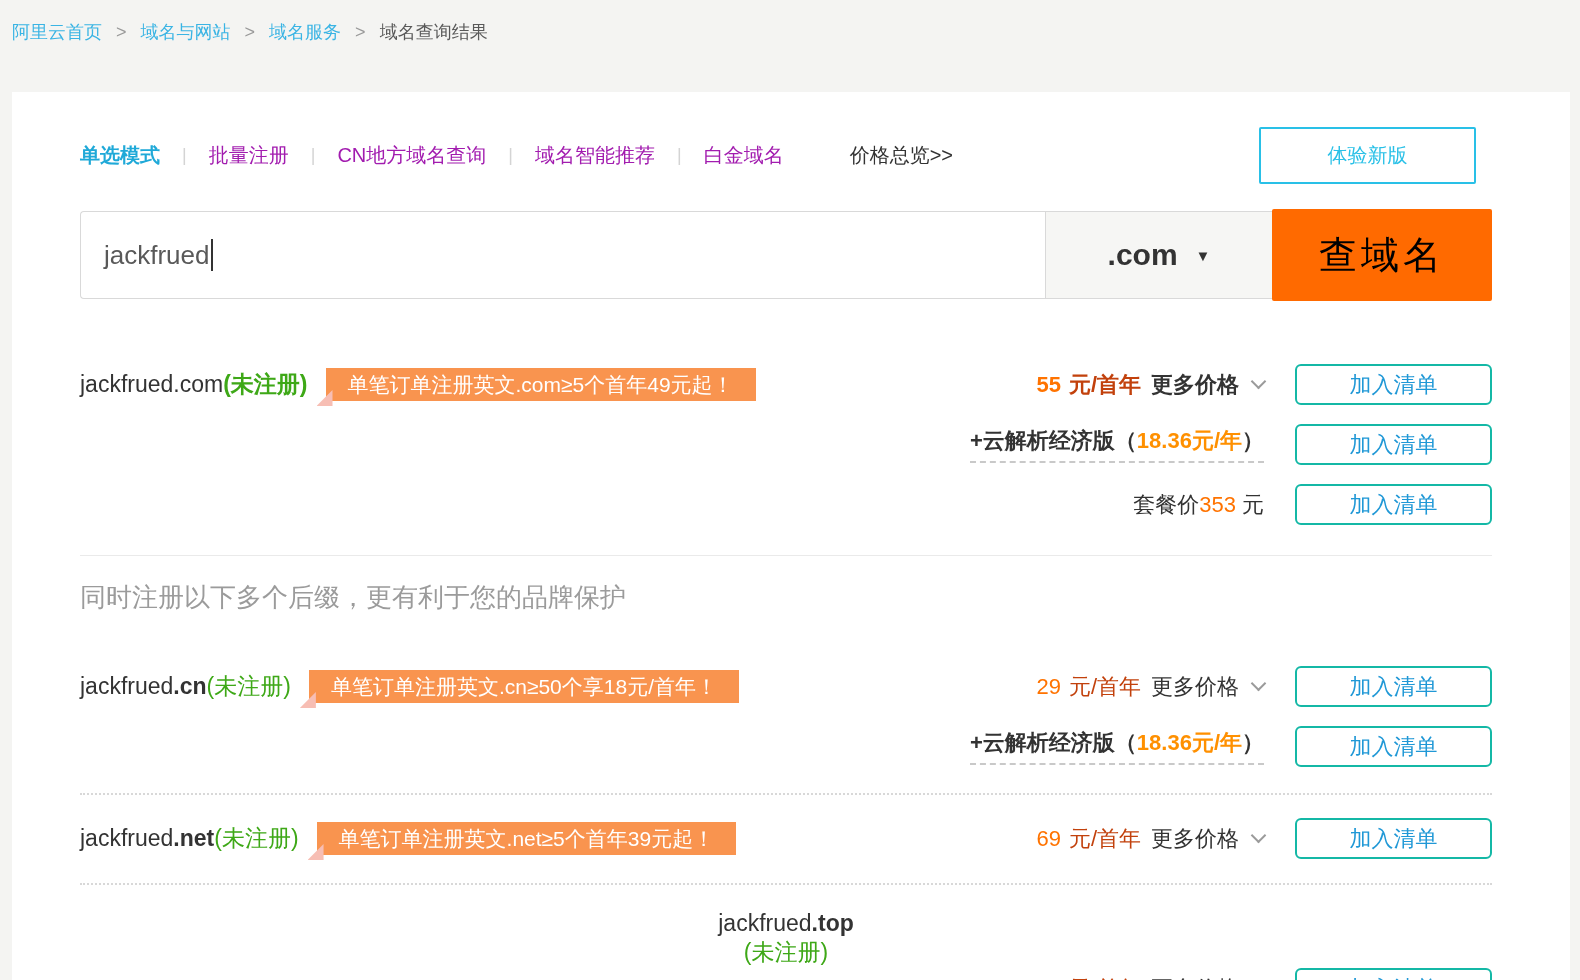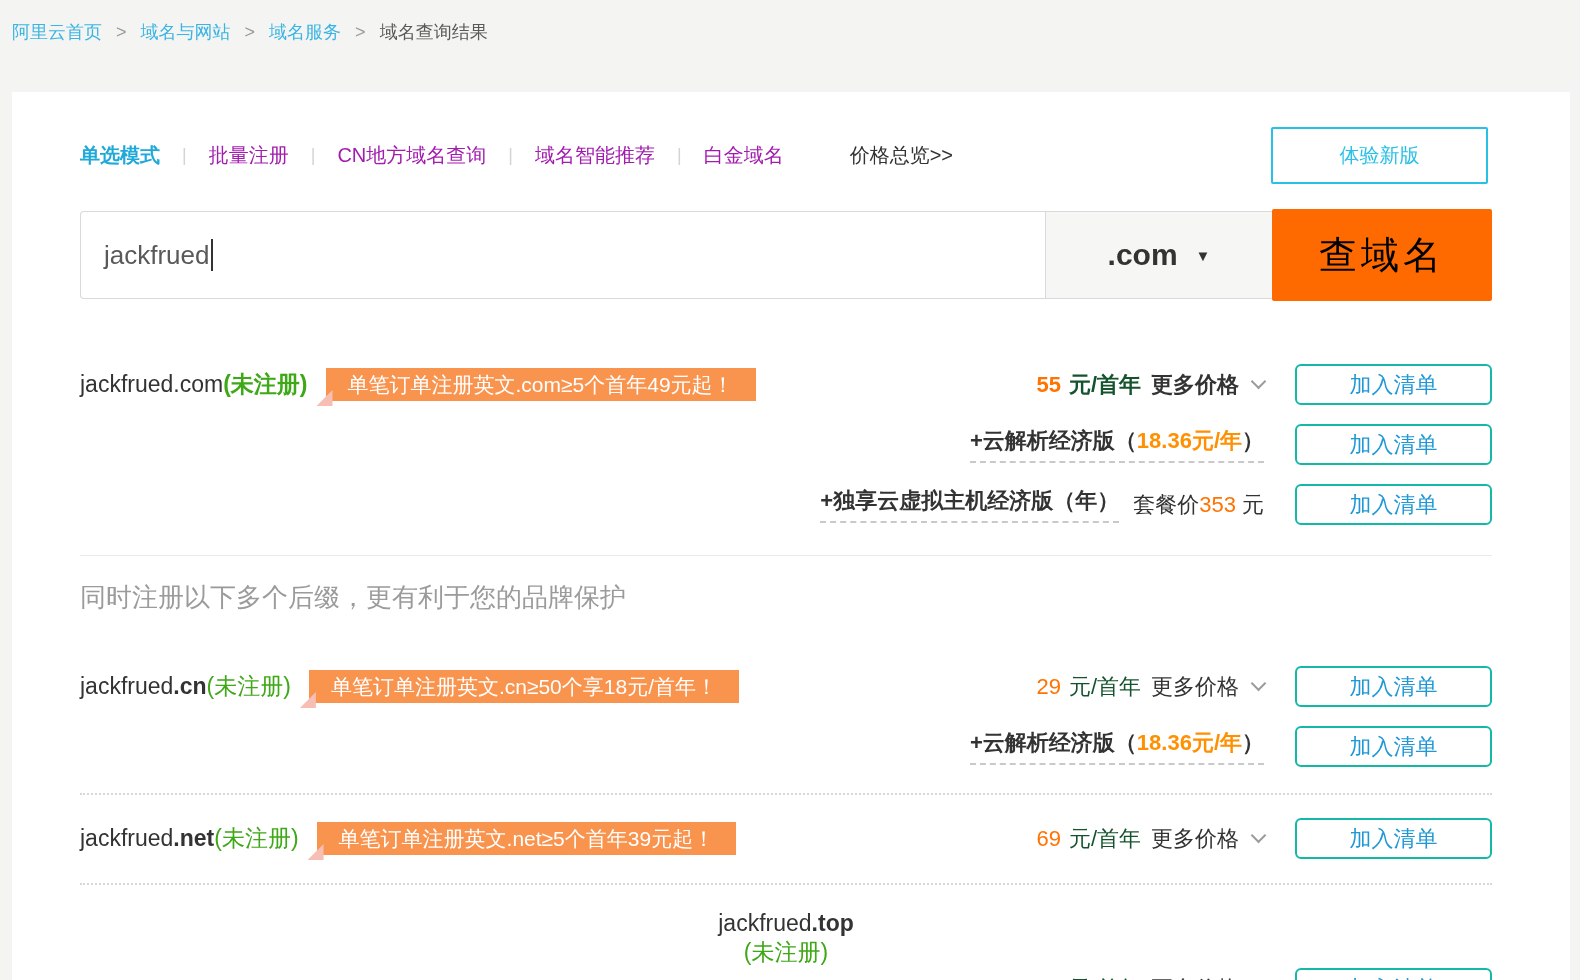--- a/index.html
+++ b/index.html
@@ -26,21 +26,21 @@
     padding:0 78px 0 68px;
   }
 
   
   .tabbar { margin-top:35px; height:57px; display:flex; align-items:center; position:relative; }
   .tab { font-size:20px; color:#a21caf; cursor:pointer; white-space:nowrap; }
   .tab.active { color:#1fa9d8; font-weight:bold; }
   .tab-sep { color:#d4d4d4; font-size:18px; margin:0 22px; }
   .price-overview { font-size:20px; color:#333; margin-left:66px; cursor:pointer; }
   .new-version-btn {
-    position:absolute; right:4px; top:0;
+    position:absolute; right:16px; top:0;
     width:217px; height:57px;
     border:2px solid #29c0e7; border-radius:2px;
     background:#fff; color:#29c0e7;
     font-size:20px; font-family:inherit; cursor:pointer;
   }
 
   
   .search-row { margin-top:25px; height:92px; display:flex; }
   .search-input-wrap {
     flex:1; height:88px; margin-top:2px;
@@ -75,21 +75,21 @@
     font-size:21px; height:33px; line-height:33px; padding:0 22px;
     white-space:nowrap;
   }
   .badge::before {
     content:""; position:absolute; left:-9px; bottom:-5px;
     width:16px; height:16px; background:#f7beb4;
     clip-path:polygon(100% 0, 100% 100%, 0 100%);
   }
   .price-group { display:flex; align-items:center; margin-right:31px; cursor:pointer; }
   .price-num { color:#ff7300; font-size:22px; font-weight:bold; }
-  .price-unit { font-size:22px; color:#14532d; margin-left:8px; }
+  .price-unit { font-size:22px; color:#c2410c; margin-left:8px; }
   .more-label { font-size:22px; color:#333; margin-left:10px; }
   .bold-price .price-unit, .bold-price .more-label { font-weight:bold; }
   .chevron {
     width:11px; height:11px; margin-left:14px; margin-top:-6px;
     border-right:2px solid #9b9b9b; border-bottom:2px solid #9b9b9b;
     transform:rotate(45deg);
   }
   .add-btn {
     width:197px; height:41px;
     background:#fff; border:2px solid #14b8a6; border-radius:6px;
@@ -163,21 +163,20 @@
 
   <div class="row gap19">
     <span class="right">
       <span class="addon-text" style="margin-right:31px;"><span>+云解析经济版（</span><span class="hl">18.36元/年</span><span>）</span></span>
       <button class="add-btn">加入清单</button>
     </span>
   </div>
 
   <div class="row gap19">
     <span class="right">
-      <span class="addon-text">+独享云虚拟主机经济版（年）</span>
       <span class="pkg"><span>套餐价</span><span class="hl">353</span> <span>元</span></span>
       <button class="add-btn">加入清单</button>
     </span>
   </div>
 
   <div class="divider-solid"></div>
 
   <div class="note">同时注册以下多个后缀，更有利于您的品牌保护</div>
 
   <div class="row" style="margin-top:51px;">

